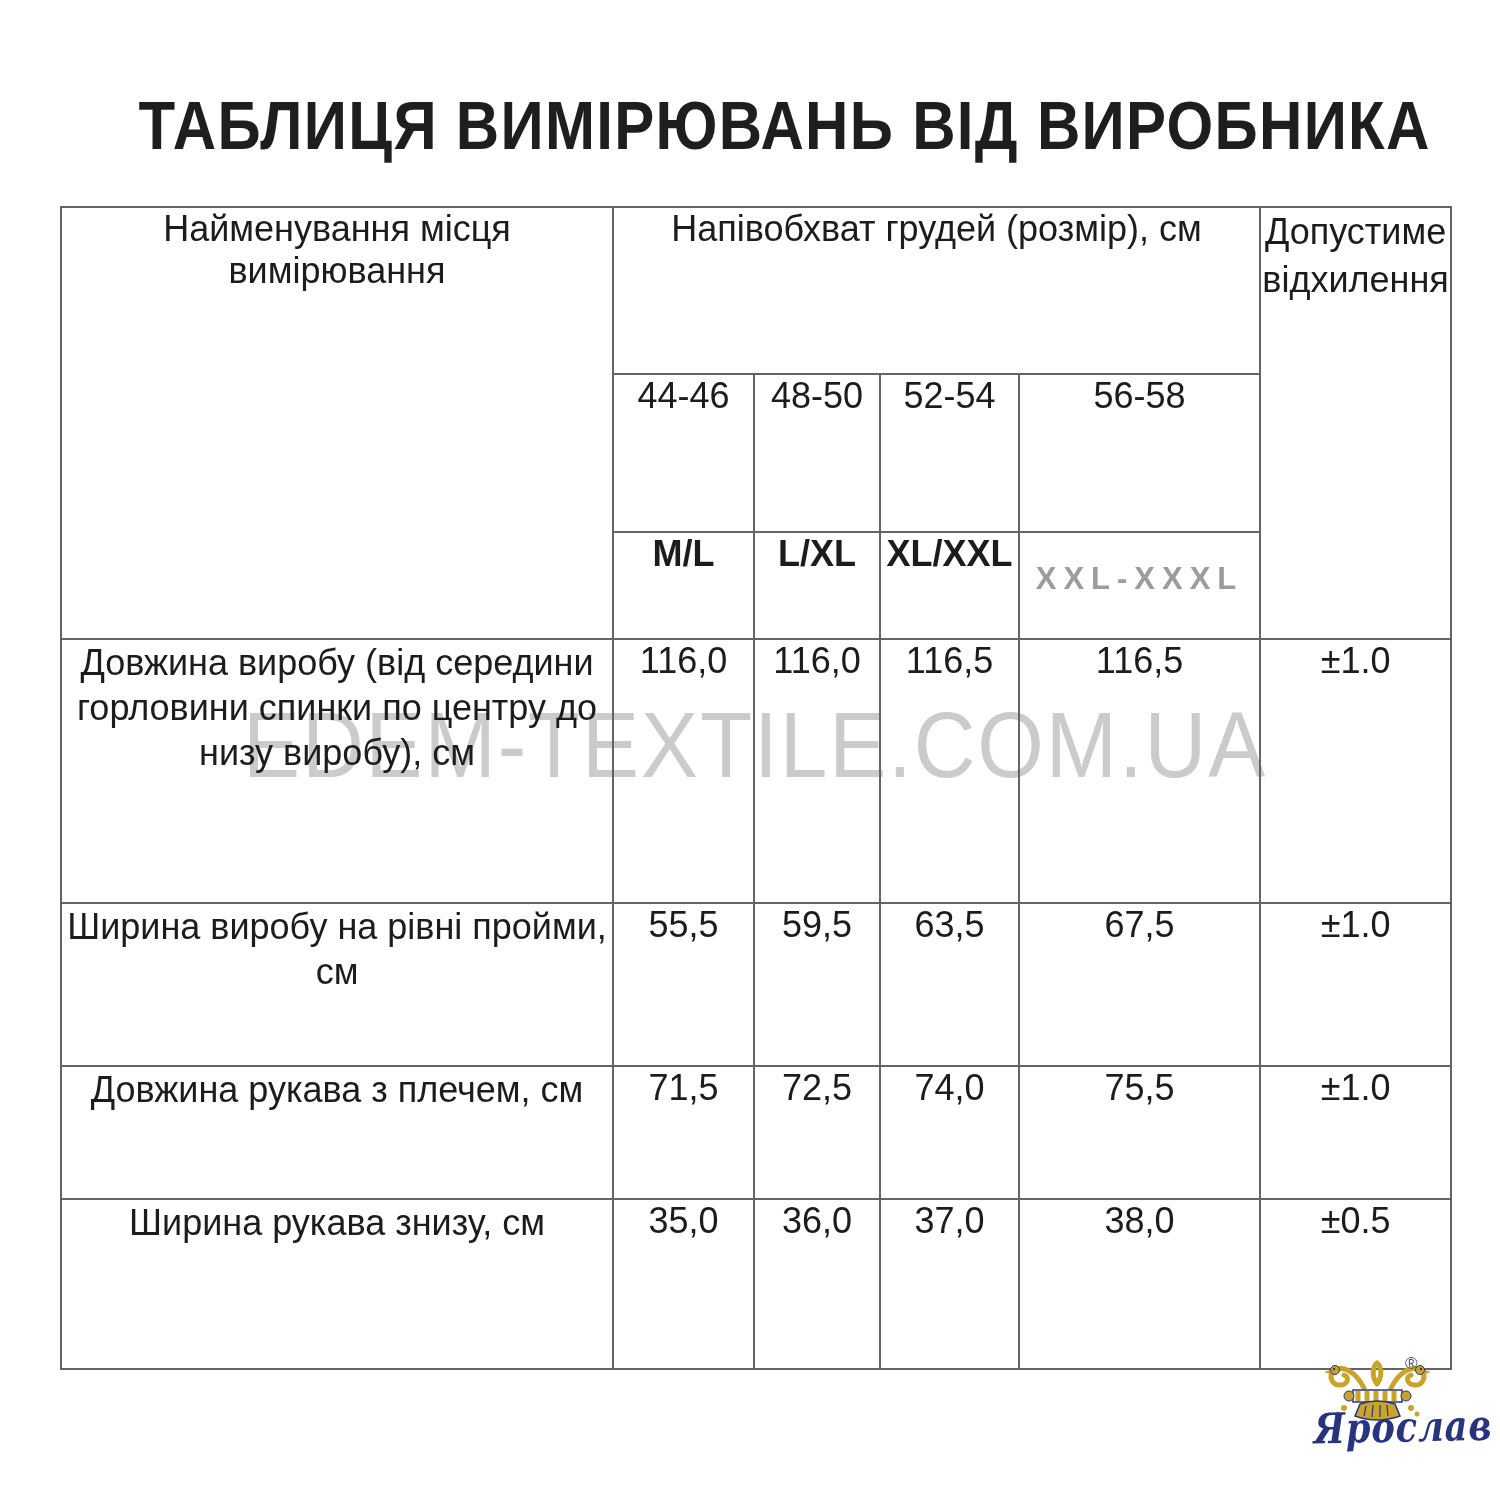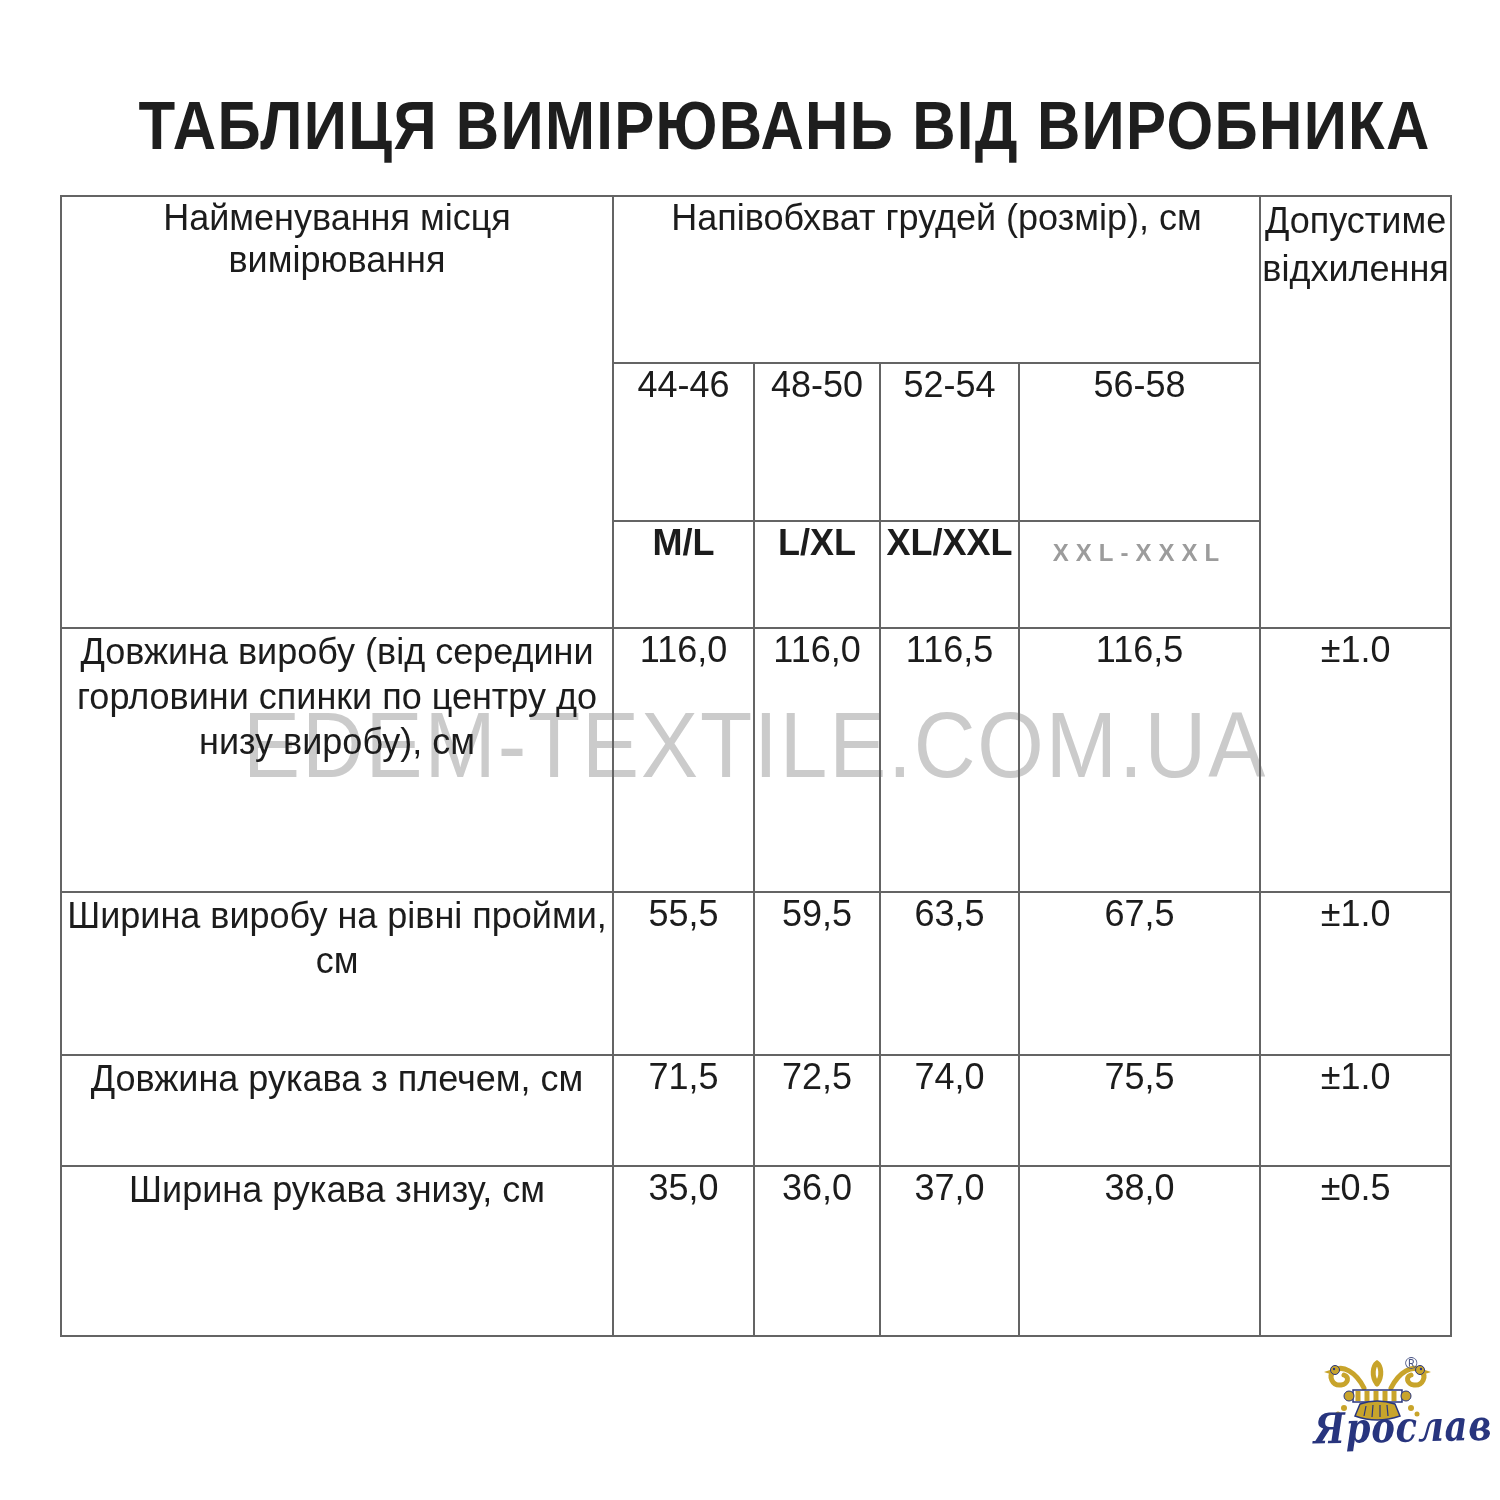--- a/index.html
+++ b/index.html
@@ -14,37 +14,37 @@
     letter-spacing:1.5px;transform:scaleX(0.87);transform-origin:center;
   }
   
   .watermark{
     position:absolute;top:699px;left:243px;font-size:92px;line-height:1;
     color:#cbcbcb;letter-spacing:2px;white-space:nowrap;
     transform:scaleX(0.93);transform-origin:left top;
   }
   
   table.size-table{
-    position:absolute;left:60px;top:195px;width:1390px;
+    position:absolute;left:60px;top:206px;width:1390px;
     border-collapse:collapse;table-layout:fixed;background:transparent;
   }
   table.size-table td{
     border:2px solid #646464;vertical-align:top;background:transparent;
     font-size:36px;text-align:center;padding:0;box-sizing:border-box;
   }
   td.name-head{padding-top:97px;font-size:33px;text-align:center;}
   td.group-head{vertical-align:middle;font-size:33px;padding-bottom:6px;}
   td.dev-head{
     padding-top:97px;padding-left:14px;text-align:left;
     font-size:33px;line-height:48px;margin-top:17px;
   }
   td.size-head{padding-top:14px;font-size:35px;margin-left:8px;}
   td.letter-head{padding-top:14px;font-size:34px;font-weight:bold;}
   td.letter-head.muted{
-    font-weight:bold;color:#9c9c9c;letter-spacing:7px;font-size:24px;padding-top:17px;
+    font-weight:bold;color:#9c9c9c;letter-spacing:7px;font-size:31px;padding-top:28px;
   }
   td.row-label{
     text-align:left;font-weight:normal;font-size:33px;line-height:45px;
     padding:50px 8px 0 14px;
   }
   td.value-cell{padding-top:50px;font-size:36px;}
   td.dev-cell{padding-top:50px;font-size:34px;}
   
   .logo{position:absolute;left:1295px;top:1355px;width:170px;height:140px;}
   .logo .emblem{position:absolute;left:25px;top:3px;}
@@ -105,21 +105,21 @@
     <td class="dev-cell">±1.0</td>
   </tr>
   <tr style="height:163px">
     <td class="row-label">Ширина виробу на рівні пройми, см</td>
     <td class="value-cell">55,5</td>
     <td class="value-cell">59,5</td>
     <td class="value-cell">63,5</td>
     <td class="value-cell">67,5</td>
     <td class="dev-cell">±1.0</td>
   </tr>
-  <tr style="height:111px">
+  <tr style="height:133px">
     <td class="row-label">Довжина рукава з плечем, см</td>
     <td class="value-cell">71,5</td>
     <td class="value-cell">72,5</td>
     <td class="value-cell">74,0</td>
     <td class="value-cell">75,5</td>
     <td class="dev-cell">±1.0</td>
   </tr>
   <tr style="height:170px">
     <td class="row-label">Ширина рукава знизу, см</td>
     <td class="value-cell">35,0</td>

